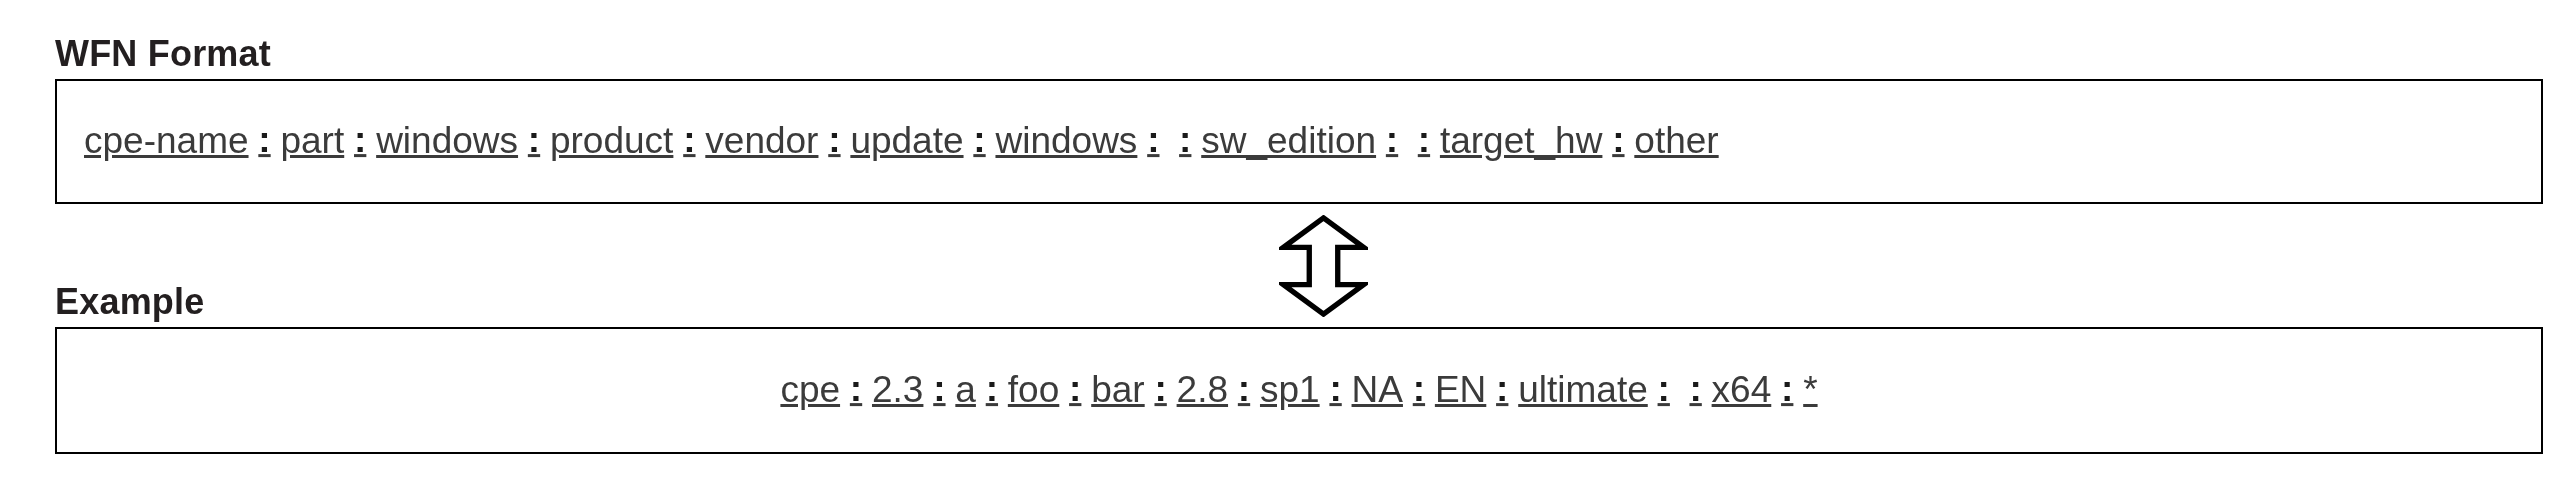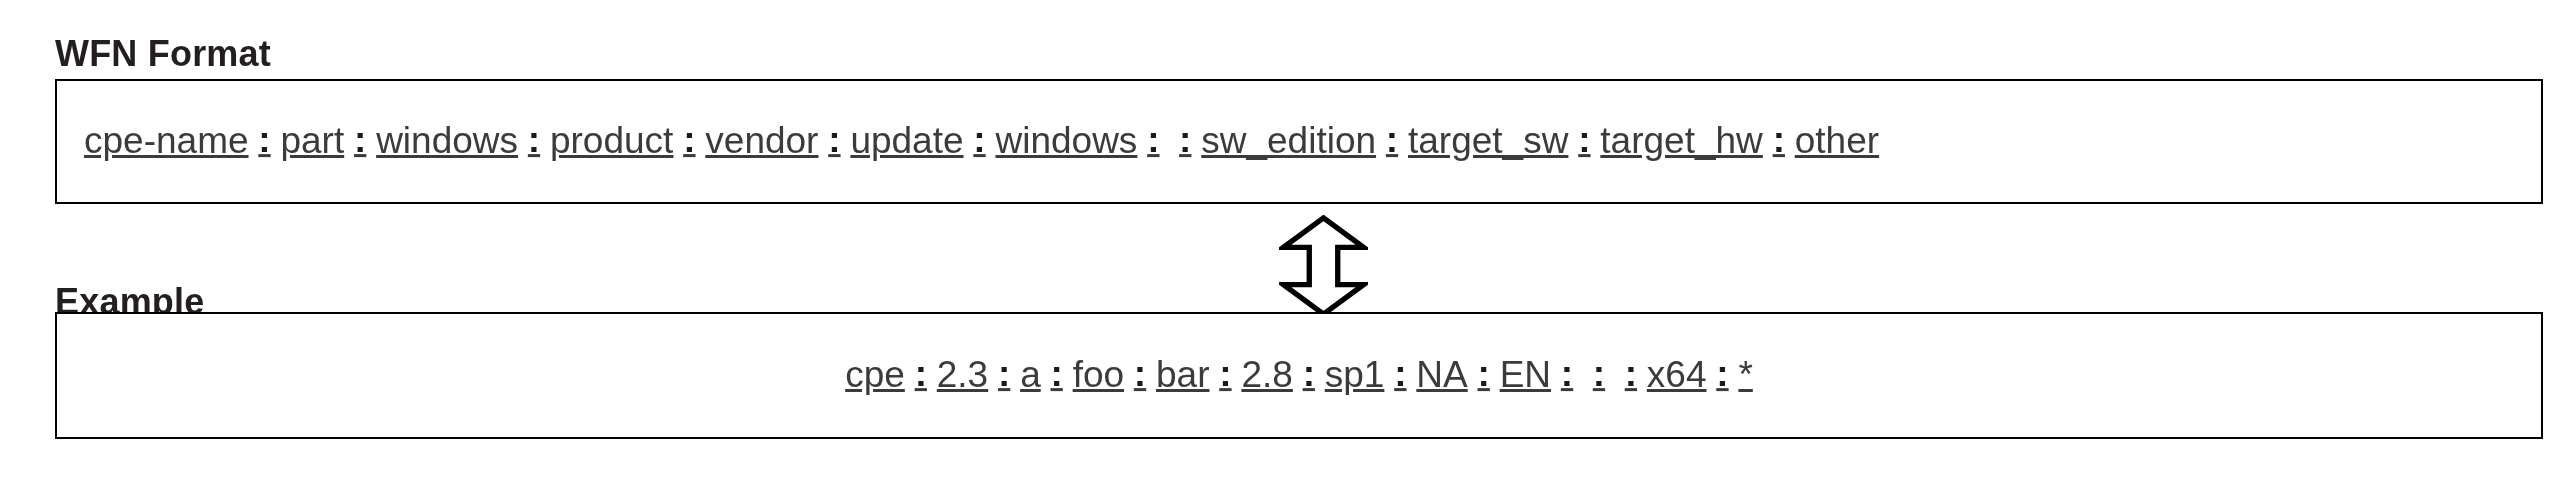--- a/index.html
+++ b/index.html
@@ -44,21 +44,21 @@
     display: flex;
     align-items: center;
   }
   #wfn-box {
     top: 79px;
     height: 125px;
     justify-content: flex-start;
     padding-left: 27px;
   }
   #example-box {
-    top: 312px;
+    top: 327px;
     height: 127px;
     justify-content: center;
     padding-left: 0;
   }
 
   
   .token-row {
     display: flex;
     align-items: flex-end;
     flex-wrap: nowrap;
@@ -114,21 +114,20 @@
         <span class="sep">:</span>
         <span class="token">vendor</span>
         <span class="sep">:</span>
         <span class="token">update</span>
         <span class="sep">:</span>
         <span class="token">windows</span>
         <span class="sep">:</span>
         <span class="sep">:</span>
         <span class="token">sw_edition</span>
         <span class="sep">:</span>
-        <span class="token">target_sw</span>
         <span class="sep">:</span>
         <span class="token">target_hw</span>
         <span class="sep">:</span>
         <span class="token">other</span>
       </div>
   </div>
 
   <div id="updown-arrow">
     <svg viewBox="0 0 100 114" xmlns="http://www.w3.org/2000/svg" aria-hidden="true">
       <polygon points="50,3 95,36 66,36 66,78 95,78 50,111 5,78 34,78 34,36 5,36" fill="#ffffff" stroke="#000000" stroke-width="6" stroke-linejoin="miter"></polygon>
@@ -150,20 +149,21 @@
         <span class="token">bar</span>
         <span class="sep">:</span>
         <span class="token">2.8</span>
         <span class="sep">:</span>
         <span class="token">sp1</span>
         <span class="sep">:</span>
         <span class="token">NA</span>
         <span class="sep">:</span>
         <span class="token">EN</span>
         <span class="sep">:</span>
+        <span class="token">ultimate</span>
         <span class="sep">:</span>
         <span class="sep">:</span>
         <span class="token">x64</span>
         <span class="sep">:</span>
         <span class="token">*</span>
       </div>
   </div>
 
 </div>
 

